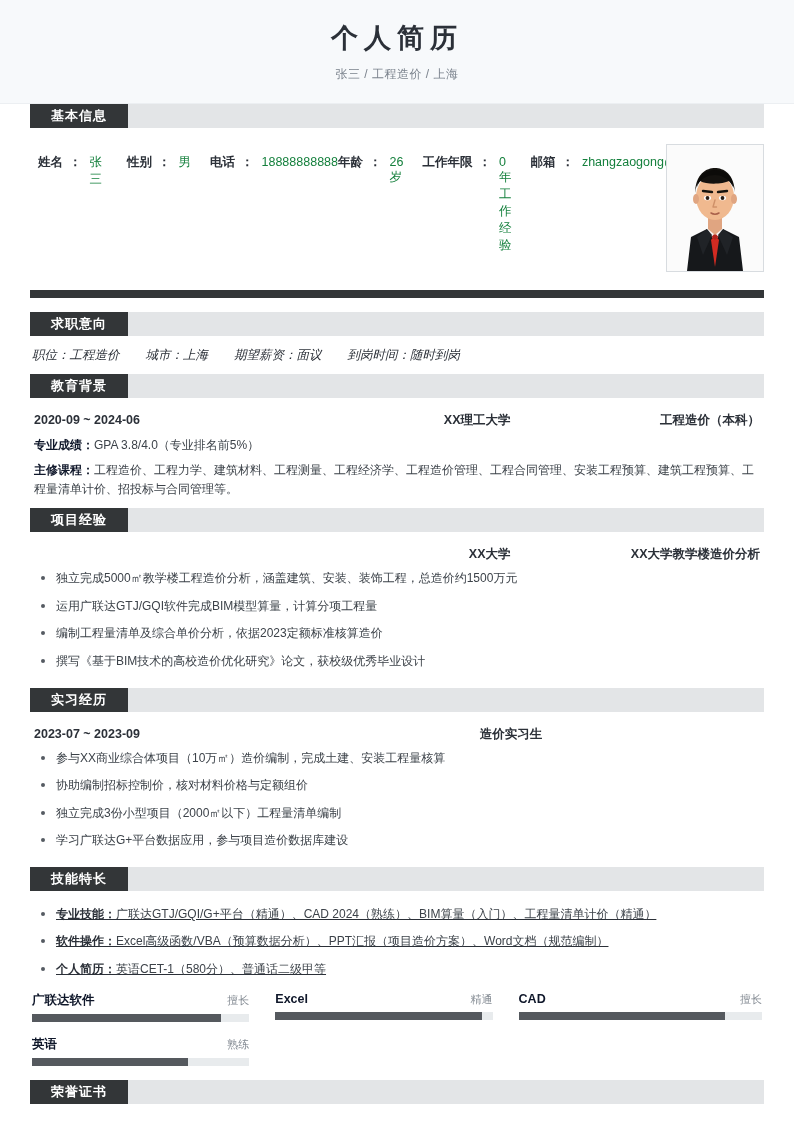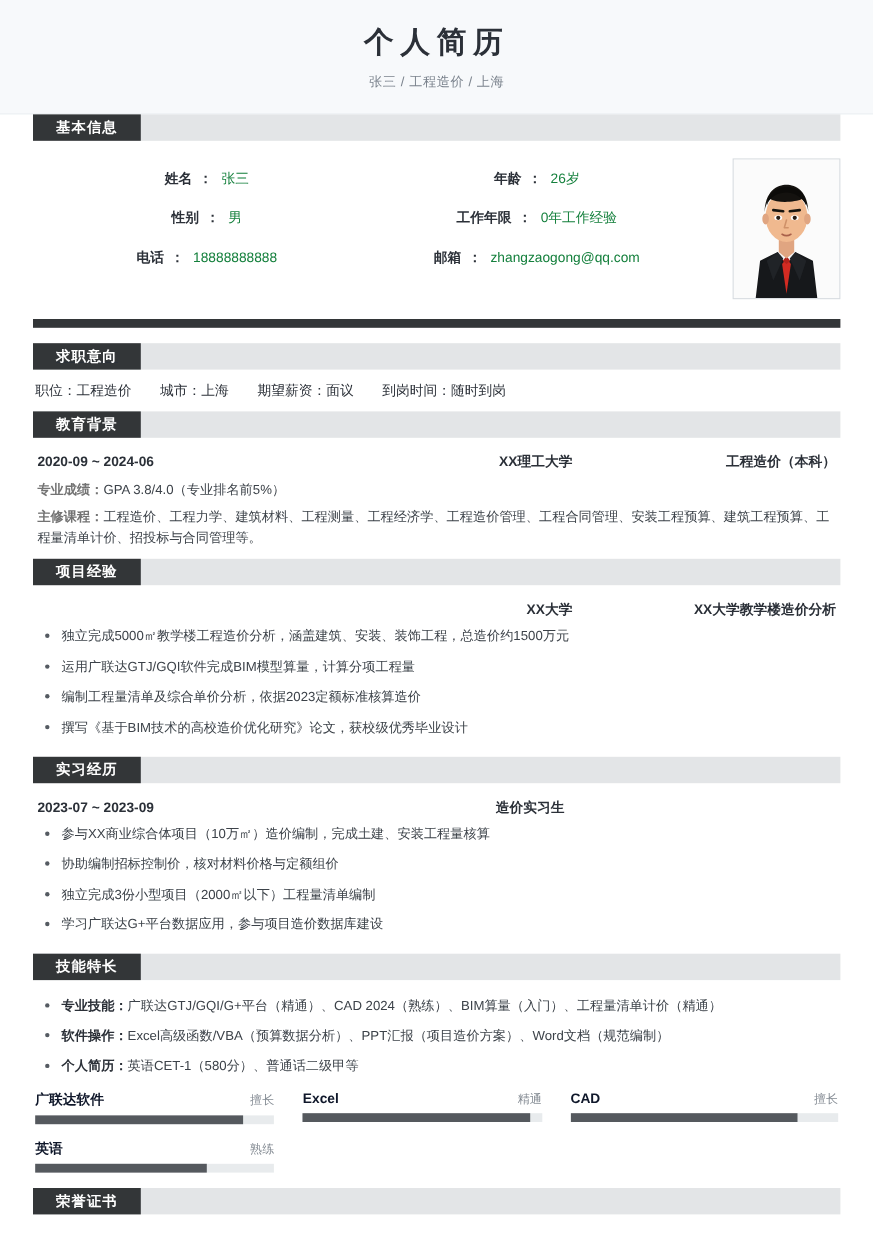--- a/index.html
+++ b/index.html
@@ -77,24 +77,23 @@
     padding-top: 16px;
     padding-bottom: 8px;
     position: relative;
   }
   .basic-fields {
     flex: 1;
     display: flex;
   }
   .basic-col {
     display: flex;
-    flex-direction: column;
+    flex-direction: row;
     gap: 19px;
     padding-top: 10px;
-    align-items: center;
   }
   .basic-col.col1 { width: 300px; padding-left: 8px; }
   .basic-col.col2 { width: 300px; }
   .field {
     display: flex;
     align-items: baseline;
     font-size: 12.5px;
   }
   .field-label {
     font-weight: bold;
@@ -127,43 +126,45 @@
   }
 
   
   .intent-row {
     margin: 0 30px;
     padding: 11px 2px 10px 2px;
     font-size: 12.5px;
     color: #2b3038;
     display: flex;
     gap: 26px;
+    font-style: italic;
   }
   .intent-item { white-space: nowrap; }
 
   
   .entry-head {
     display: flex;
     align-items: baseline;
     font-size: 12.5px;
     font-weight: bold;
     color: #2b3038;
     padding: 4px 2px 2px 2px;
+    gap: 29px;
   }
   .entry-left { width: 33%; text-align: left; }
   .entry-mid  { width: 34%; text-align: right; }
   .entry-right{ width: 33%; text-align: right; }
 
   .kv-line {
     font-size: 12px;
     color: #3c4249;
     padding: 5px 2px 0 2px;
     line-height: 1.65;
   }
-  .kv-line b { color: #737373; }
+  .kv-line b { color: #0f172a; }
 
   .bullets {
     list-style: none;
     margin: 4px 0 0 0;
     padding: 0 2px;
   }
   .bullets li {
     position: relative;
     padding-left: 22px;
     font-size: 12px;
@@ -373,21 +374,21 @@
       <li>参与XX商业综合体项目（10万㎡）造价编制，完成土建、安装工程量核算</li>
       <li>协助编制招标控制价，核对材料价格与定额组价</li>
       <li>独立完成3份小型项目（2000㎡以下）工程量清单编制</li>
       <li>学习广联达G+平台数据应用，参与项目造价数据库建设</li>
     </ul>
   </div>
 
   <div class="sec-head">
     <div class="sec-head-tab">技能特长</div>
   </div>
-  <div class="sec-body" style="padding-bottom:2px;">
+  <div class="sec-body" style="padding-bottom:2px;text-decoration:underline;">
     <ul class="bullets">
       <li>
         <b>专业技能</b><b>：</b><span>广联达GTJ/GQI/G+平台（精通）、CAD 2024（熟练）、BIM算量（入门）、工程量清单计价（精通）</span>
       </li>
       <li>
         <b>软件操作</b><b>：</b><span>Excel高级函数/VBA（预算数据分析）、PPT汇报（项目造价方案）、Word文档（规范编制）</span>
       </li>
       <li>
         <b>个人简历</b><b>：</b><span>英语CET-1（580分）、普通话二级甲等</span>
       </li>

